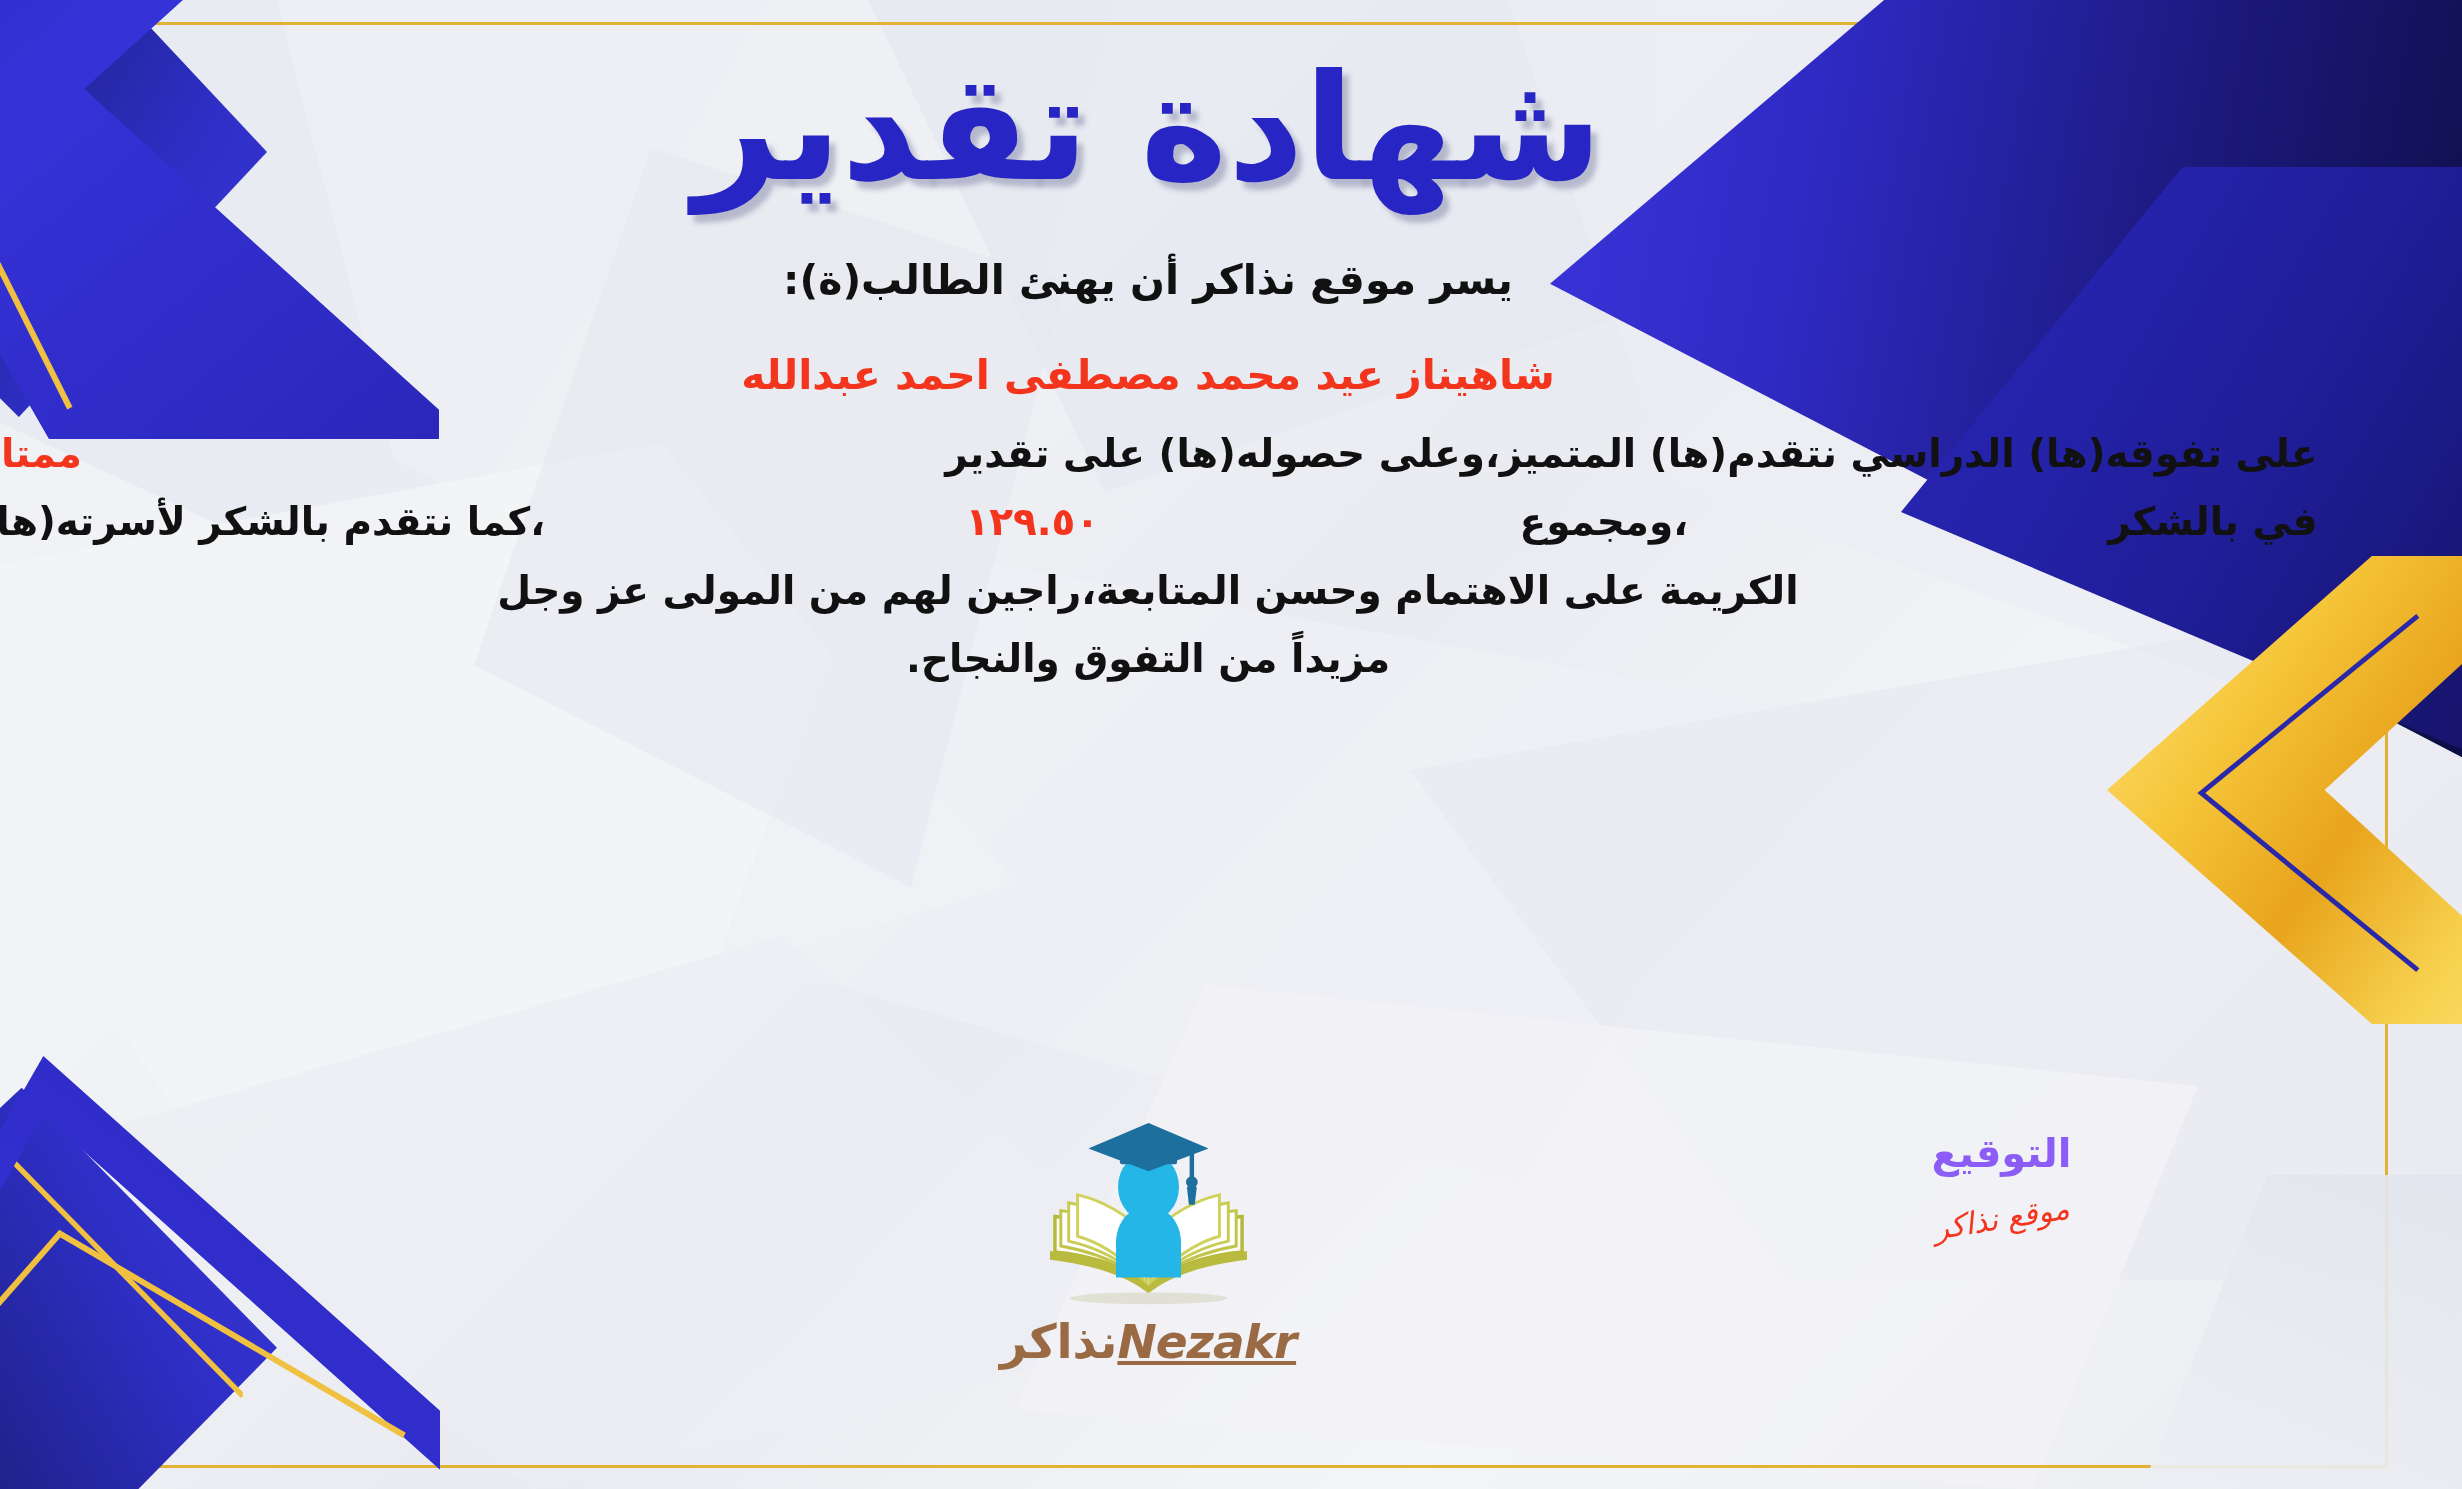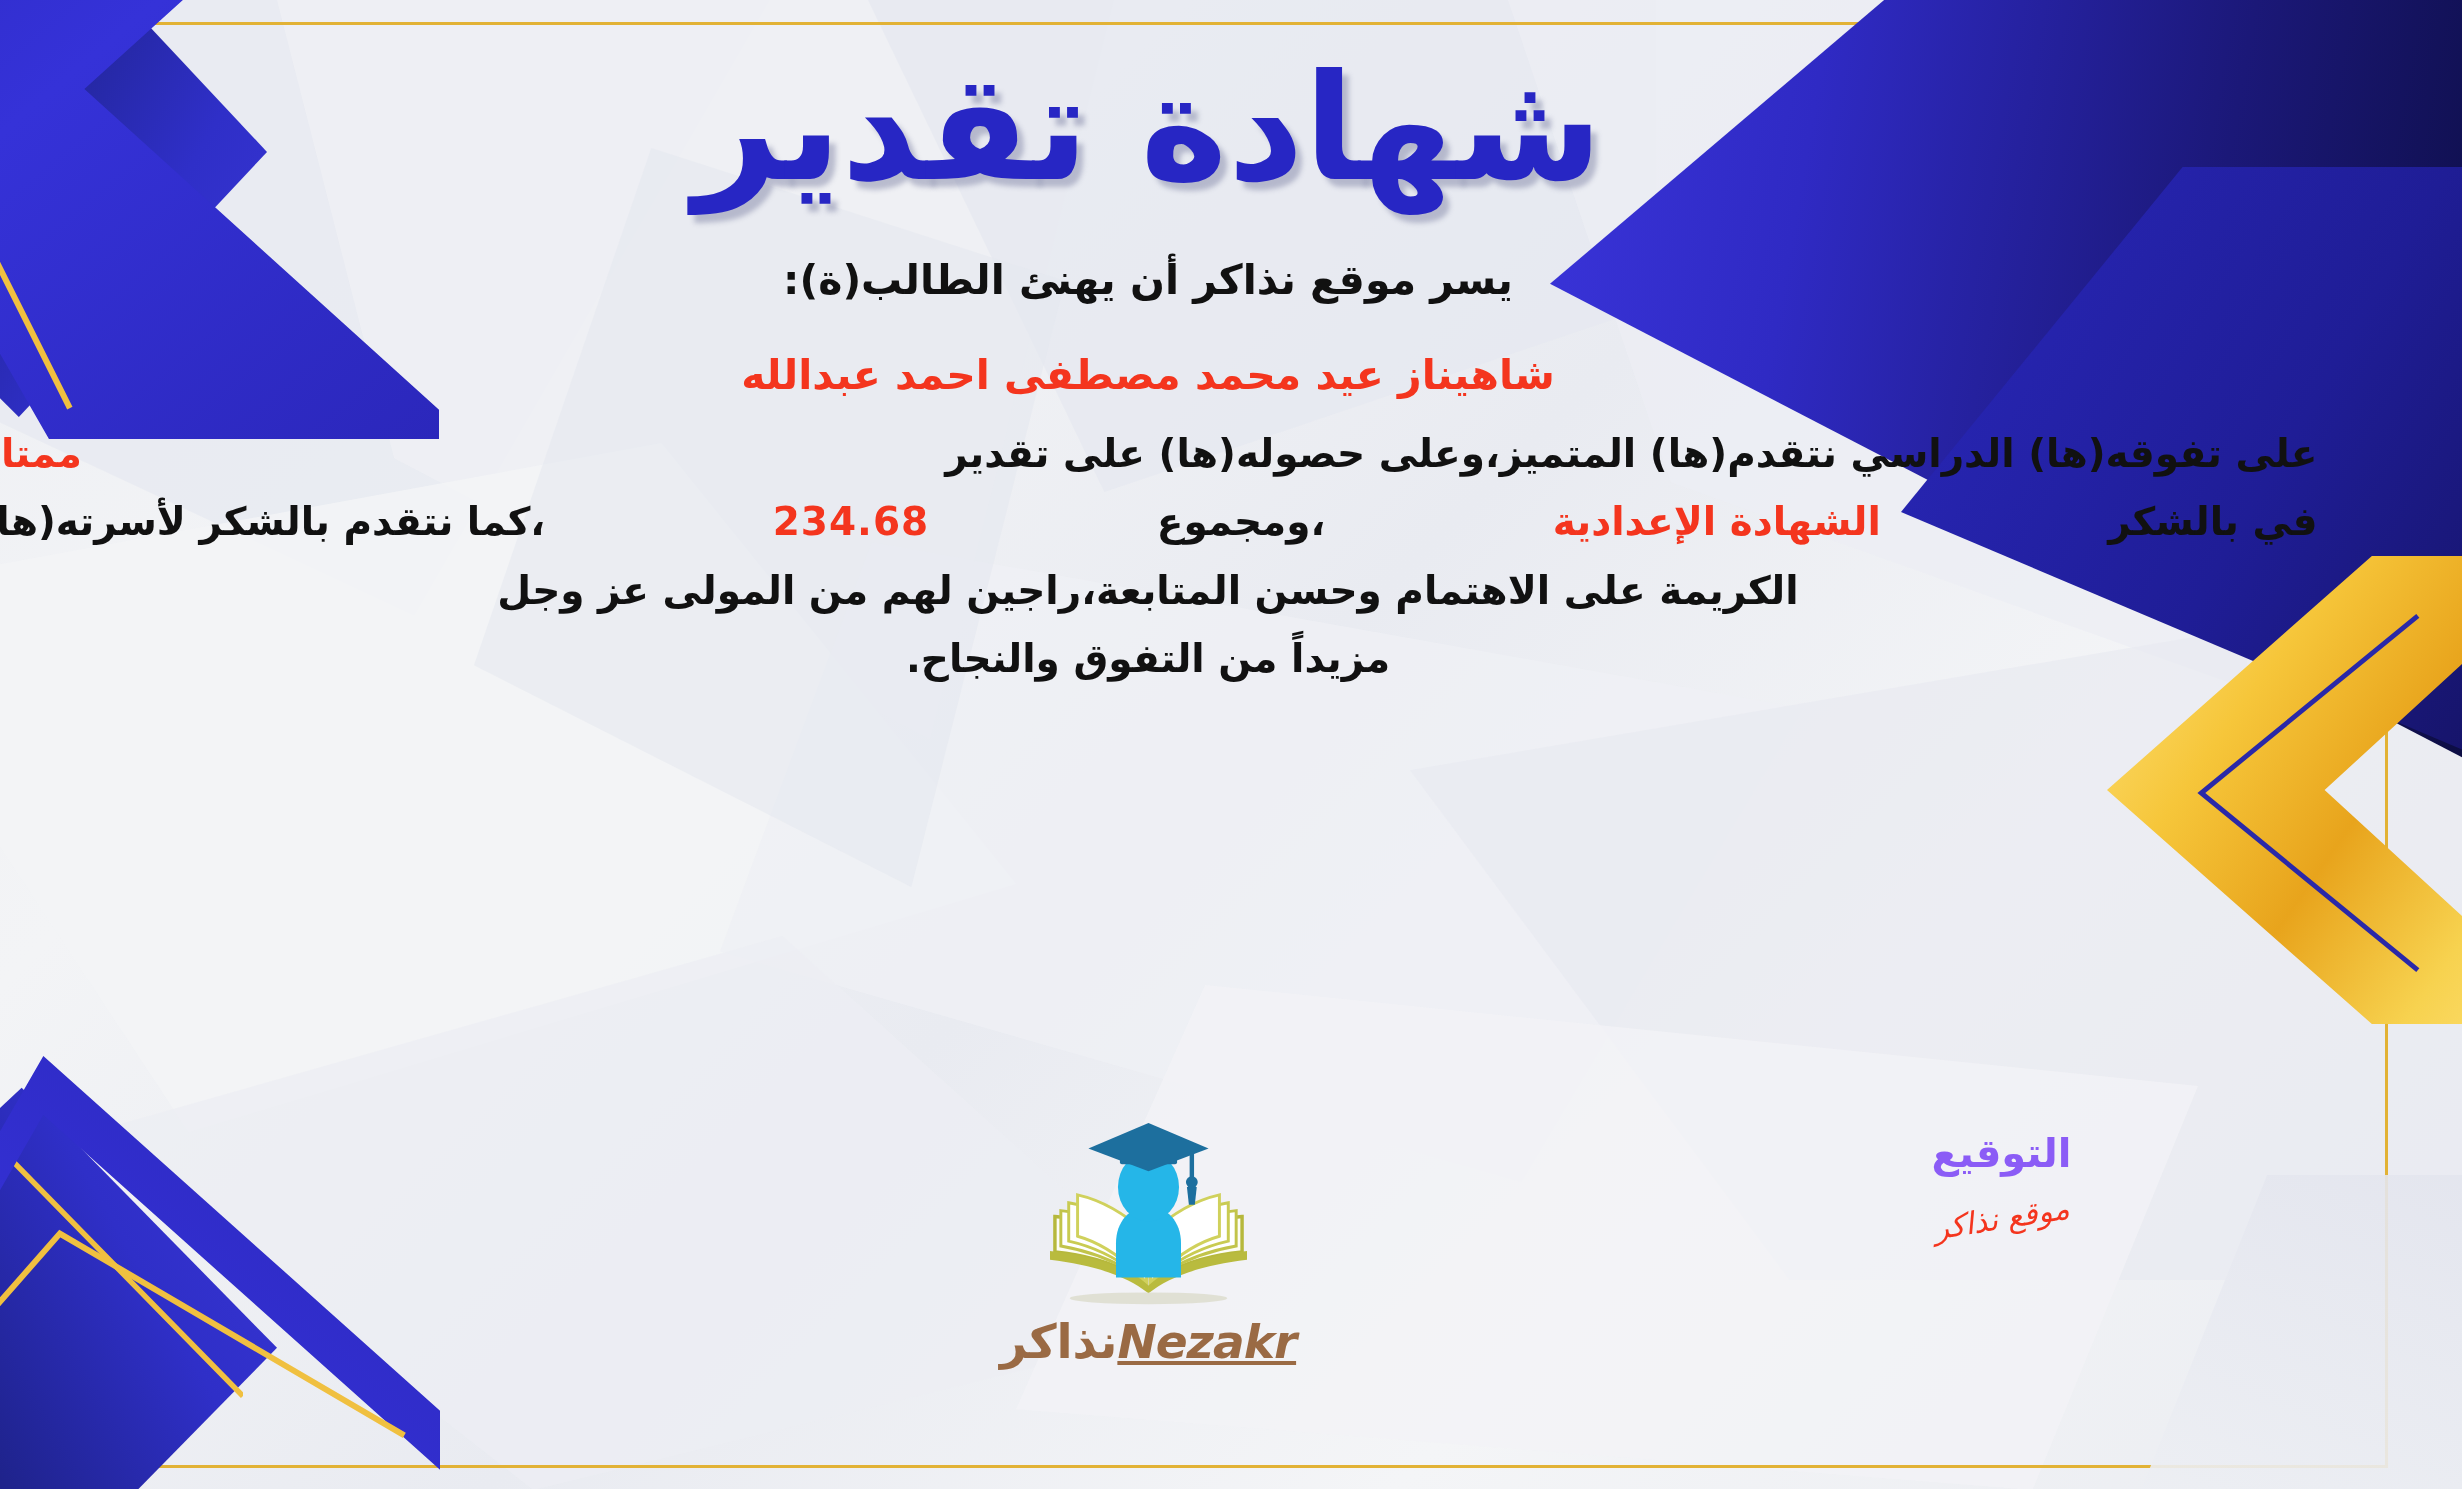--- a/index.html
+++ b/index.html
@@ -291,23 +291,22 @@
 
       <p class="student-name">شاهيناز عيد محمد مصطفى احمد عبدالله</p>
 
       <p class="line justify-line">
         <span class="seg">على تفوقه(ها) الدراسي نتقدم(ها) المتميز،وعلى حصوله(ها) على تقدير</span>
         <span class="seg red">ممتاز</span>
       </p>
 
       <p class="line justify-line">
         <span class="seg">في بالشكر</span>
-        <span class="seg red">الشهادة الإعدادية</span>
         <span class="seg">،ومجموع</span>
-        <span class="seg num">234.68</span>
+        <span class="seg num">١٢٩.٥٠</span>
         <span class="seg">،كما نتقدم بالشكر لأسرته(ها)</span>
       </p>
 
       <p class="line">الكريمة على الاهتمام وحسن المتابعة،راجين لهم من المولى عز وجل</p>
 
       <p class="line">مزيداً من التفوق والنجاح.</p>
     </div>
   </div>
 
   <div class="footer">

